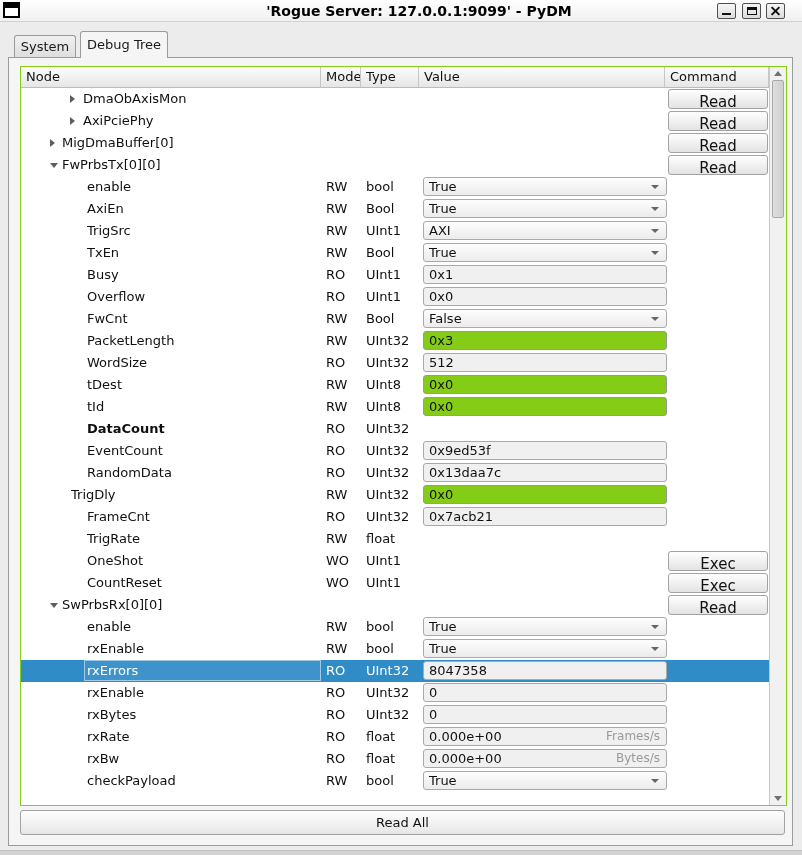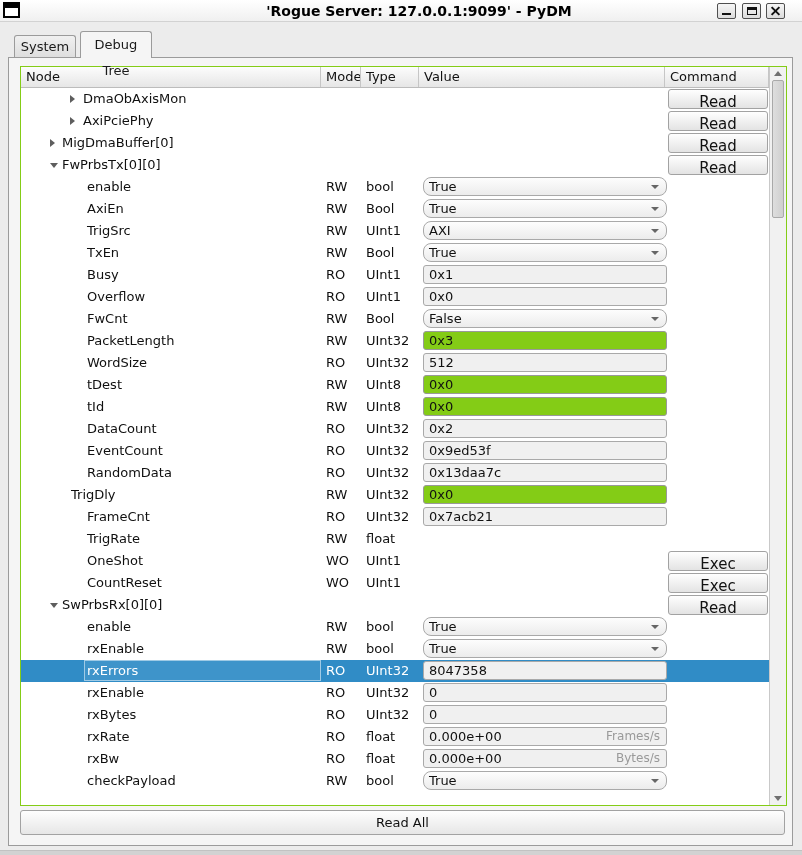--- a/index.html
+++ b/index.html
@@ -21,21 +21,21 @@
     border:1px solid #111;border-top-width:3px;}
   .glyph-x1,.glyph-x2{position:absolute;left:3px;top:6px;width:11px;height:2px;background:#111;}
   .glyph-x1{transform:rotate(45deg);} .glyph-x2{transform:rotate(-45deg);}
   .win-bottom{position:absolute;left:0;bottom:0;width:802px;height:5px;
     background:#d2d2d2;border-top:1px solid #c2c2c2;}
   
   .tab{position:absolute;text-align:center;font-size:13px;color:#1a1a1a;
     border:1px solid #9b9b9b;border-bottom:none;border-radius:3px 3px 0 0;}
   .tab-inactive{left:14px;top:35px;width:62px;height:22px;line-height:22px;
     background:linear-gradient(#f0f0f0,#dedede);z-index:1;}
-  .tab-active{left:80px;top:31px;width:72px;height:27px;line-height:26px;
+  .tab-active{left:80px;top:31px;width:88px;height:27px;line-height:26px;
     background:#f5f5f5;z-index:3;}
   .pane{position:absolute;left:8px;top:57px;width:785px;height:789px;
     background:#f5f5f5;border:1px solid #9b9b9b;z-index:2;}
   
   .tree{position:absolute;left:11px;top:8px;width:767px;height:740px;
     background:#fff;border:1px solid #84cc16;}
   .tree-header{position:absolute;left:0;top:0;width:748px;height:21px;
     background:linear-gradient(#fcfcfc,#e6e6e6);border-bottom:1px solid #bcbcbc;}
   .hcell{position:absolute;top:0;height:20px;line-height:20px;padding-left:5px;
     font-size:13px;color:#111;border-right:1px solid #c6c6c6;overflow:hidden;}
@@ -48,21 +48,21 @@
   .twisty{position:absolute;top:7px;width:0;height:0;}
   .twisty.closed{border-left:5px solid #5e5e5e;border-top:4px solid transparent;
     border-bottom:4px solid transparent;}
   .twisty.open{top:9px;border-top:5px solid #5e5e5e;border-left:4px solid transparent;
     border-right:4px solid transparent;}
   .c-node,.c-mode,.c-type{position:absolute;top:0;height:22px;line-height:22px;
     font-size:13px;color:#101010;white-space:nowrap;}
   .c-mode{left:305px;} .c-type{left:345px;}
   .combo,.field{position:absolute;left:402px;top:1px;width:244px;height:19px;
     border:1px solid #a9a9a9;border-radius:3px;}
-  .combo{background:linear-gradient(#fdfdfd,#ececec);border-radius:8px;}
+  .combo{background:linear-gradient(#fdfdfd,#ececec);}
   .field.ro{background:#f0f0f0;}
   .field.rw{background:#84cc16;border-color:#999;}
   .combo-text,.field-text{position:absolute;left:5px;top:0;height:17px;line-height:17px;
     font-size:13px;color:#111;white-space:nowrap;}
   .combo-arrow{position:absolute;right:7px;top:7px;width:0;height:0;
     border-left:4px solid transparent;border-right:4px solid transparent;
     border-top:4px solid #666;}
   .unit{position:absolute;right:6px;top:0;height:17px;line-height:17px;
     font-size:12px;color:#999;}
   .cmd{position:absolute;left:647px;top:1px;width:100px;height:20px;padding:3px;
@@ -224,26 +224,23 @@
         </div>
         <div class="row">
           <span class="c-node" style="left: 66px;">tId</span>
           <span class="c-mode">RW</span>
           <span class="c-type">UInt8</span>
           <div class="field rw">
             <span class="field-text">0x0</span>
           </div>
         </div>
         <div class="row">
-          <span class="c-node" style="left: 66px;">DataCount</span>
-          <span class="c-mode">RO</span>
-          <span class="c-type">UInt32</span>
-          <div class="field ro">
-            <span class="field-text">0x2</span>
-          </div>
+          <span class="c-node" style="left: 66px; font-weight: bold;">DataCount</span>
+          <span class="c-mode">RO</span>
+          <span class="c-type">UInt32</span>
         </div>
         <div class="row">
           <span class="c-node" style="left: 66px;">EventCount</span>
           <span class="c-mode">RO</span>
           <span class="c-type">UInt32</span>
           <div class="field ro">
             <span class="field-text">0x9ed53f</span>
           </div>
         </div>
         <div class="row">

